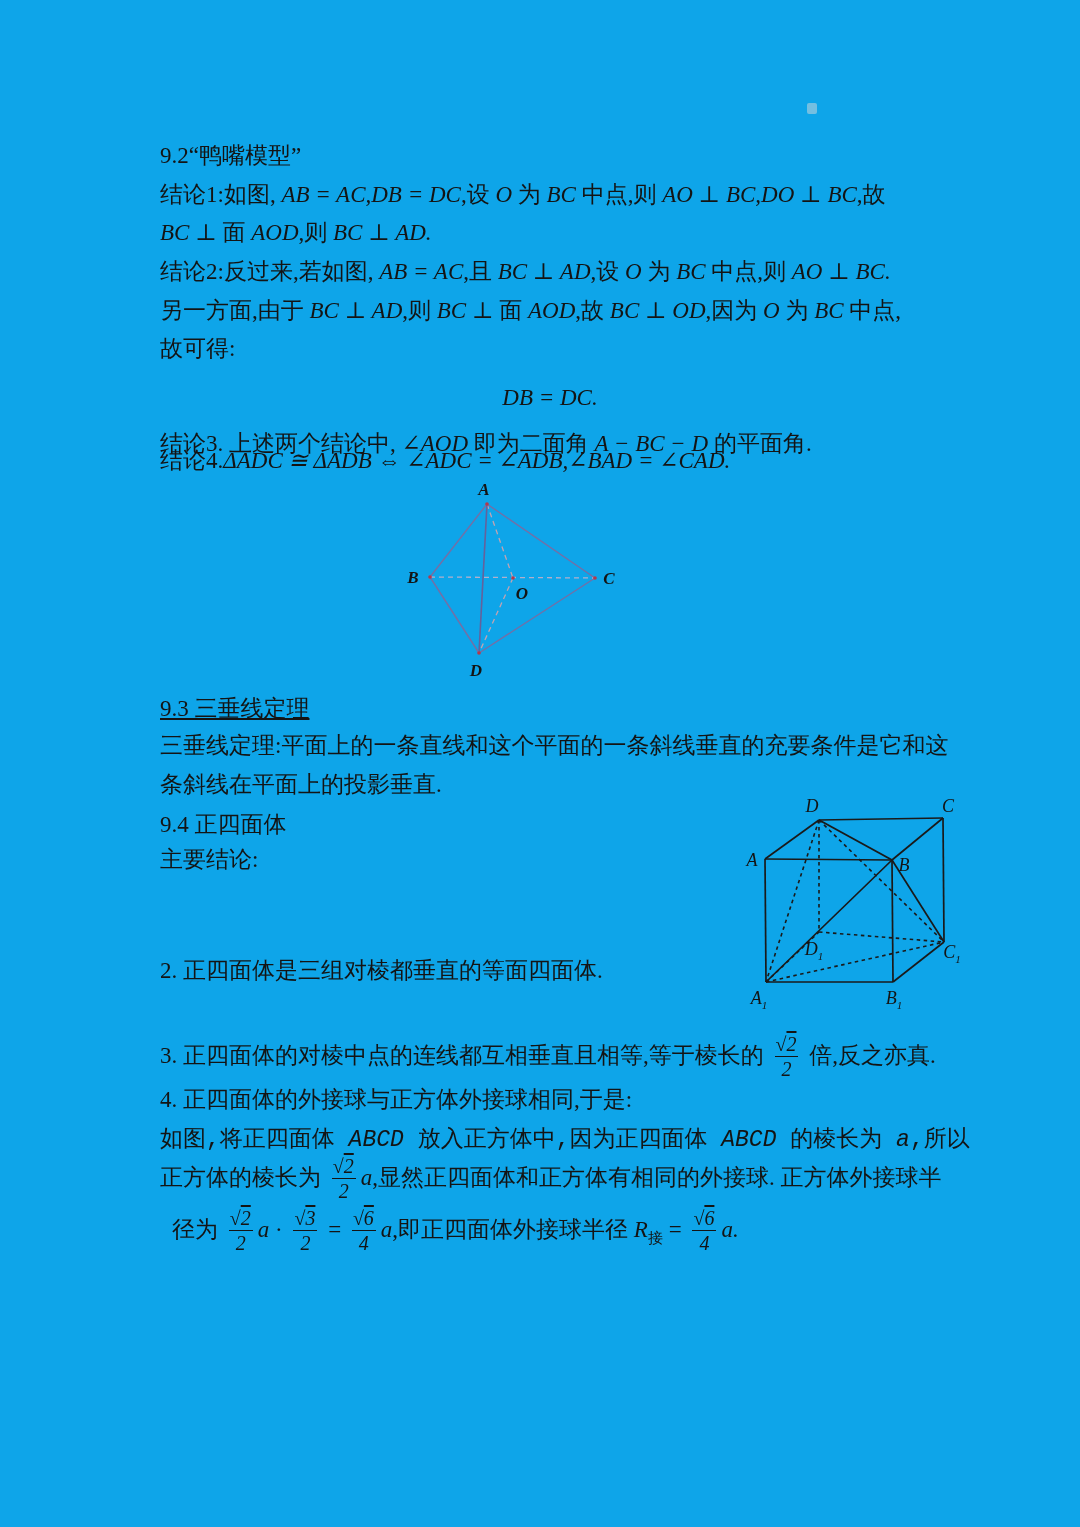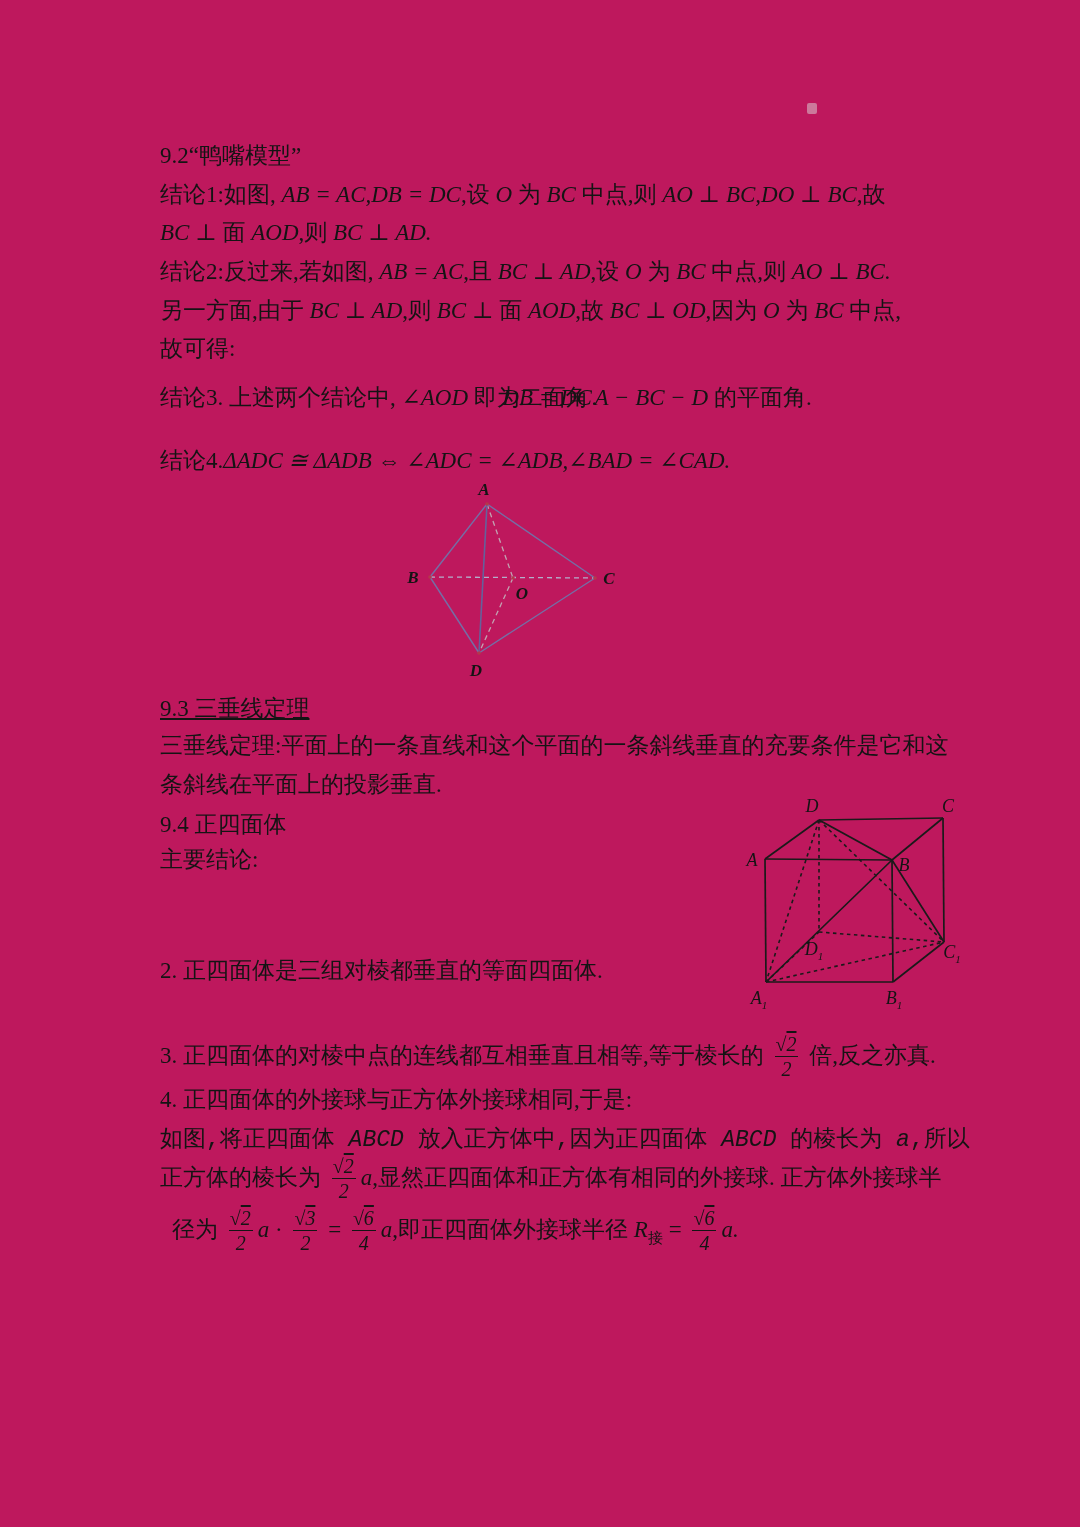--- a/index.html
+++ b/index.html
@@ -1,17 +1,17 @@
 <!DOCTYPE html>
 <html><head>
 <meta charset="utf-8">
 <style>
   html,body { margin:0; padding:0; background:#e8e8e8; }
   .page {
-    position:relative; width:1080px; height:1527px; background:#be185d;
+    position:relative; width:1080px; height:1527px; background:#0ea5e9;
     font-family:"Liberation Serif","DejaVu Serif",serif; color:#141414;
     overflow:hidden; margin:0 auto;
   }
   .line {
     position:absolute; display:flex; align-items:center;
     font-size:23px; white-space:pre; height:30px; line-height:1.25;
   }
   .line.tall { height:52px; }
   .m { font-style:italic; }
   .cn { font-style:normal; }
@@ -65,21 +65,21 @@
   </div>
 
   <div class="line" style="left:160px; top:334px;">
     <span class="cn">故可得:</span>
   </div>
 
   <div class="line center-eq" style="top:383px;">
     <span class="m">DB = DC.</span>
   </div>
 
-  <div class="line" style="left:160px; top:383px;">
+  <div class="line" style="left:160px; top:429px;">
     <span class="cn">结论3. 上述两个结论中, </span><span class="m">∠AOD</span><span class="cn"> 即为二面角 </span><span class="m">A − BC − D</span><span class="cn"> 的平面角.</span>
   </div>
 
   <div class="line" style="left:160px; top:446px;">
     <span class="cn">结论4.</span><span class="m">ΔADC ≅ ΔADB ⇔ ∠ADC = ∠ADB,∠BAD = ∠CAD.</span>
   </div>
 
   <div class="fig" style="left:385px; top:478px; width:250px; height:205px;">
     <svg width="250" height="205" viewBox="0 0 250 205">
       <line x1="45" y1="99" x2="210" y2="100" stroke="#b2afcb" stroke-width="1.3" stroke-dasharray="5 4"></line>

